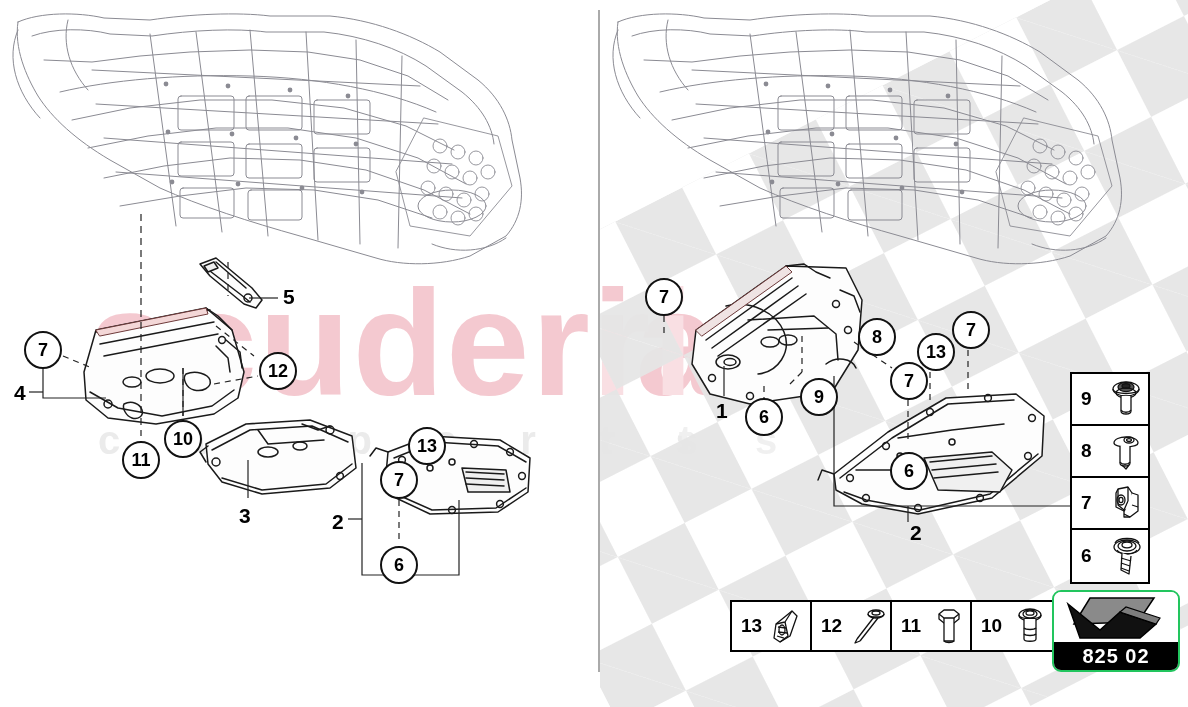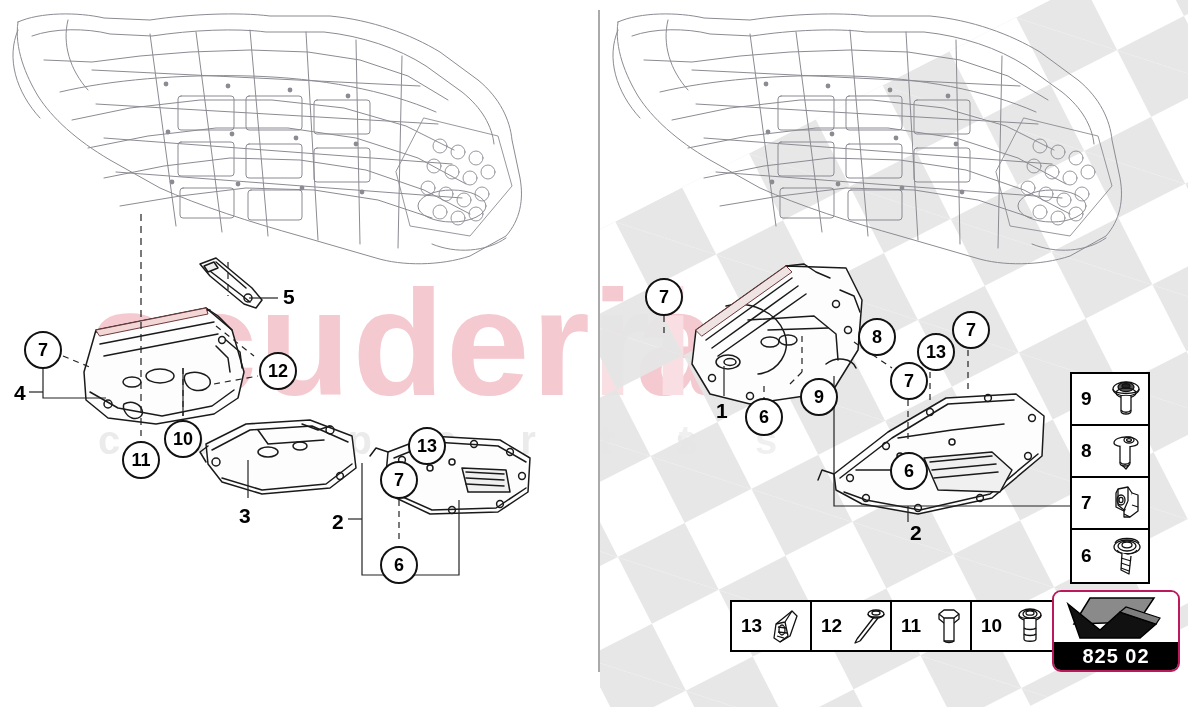--- a/index.html
+++ b/index.html
@@ -83,21 +83,21 @@
   }
   .legend-v .cell:last-child{border-bottom:none;}
   .cell .num{
     font-size:19px;font-weight:700;margin-left:9px;width:22px;flex:none;
   }
   .cell .glyph{flex:1;display:flex;align-items:center;justify-content:center;}
 
   
   .badge{
     position:absolute;left:1052px;top:590px;width:128px;height:82px;
-    border:2px solid #be185d;border-radius:9px;background:#fff;overflow:hidden;
+    border:2px solid #22c55e;border-radius:9px;background:#fff;overflow:hidden;
     box-sizing:border-box;z-index:9;
   }
   .badge .pic{height:50px;display:flex;align-items:center;justify-content:center;background:#fff;}
   .badge .code{
     height:28px;background:#000;color:#fff;
     display:flex;align-items:center;justify-content:center;
     font-size:20px;font-weight:700;letter-spacing:1px;
   }
 </style>
 </head>

